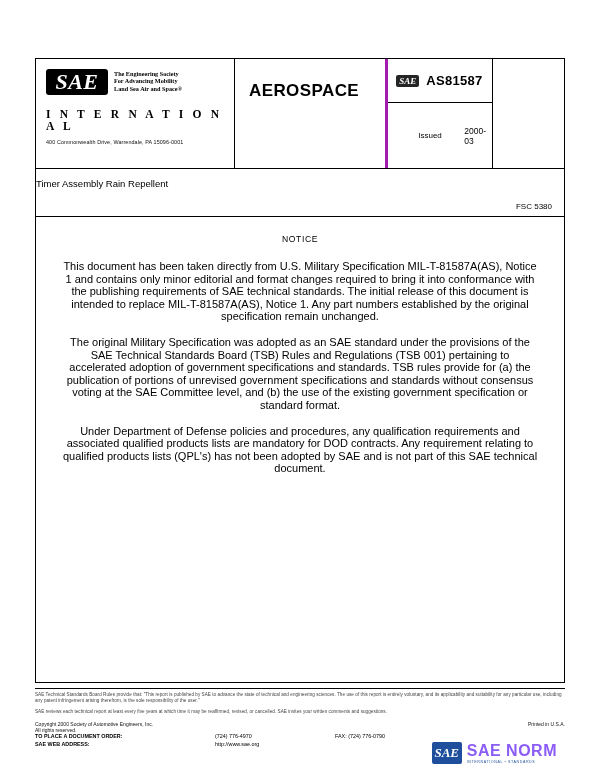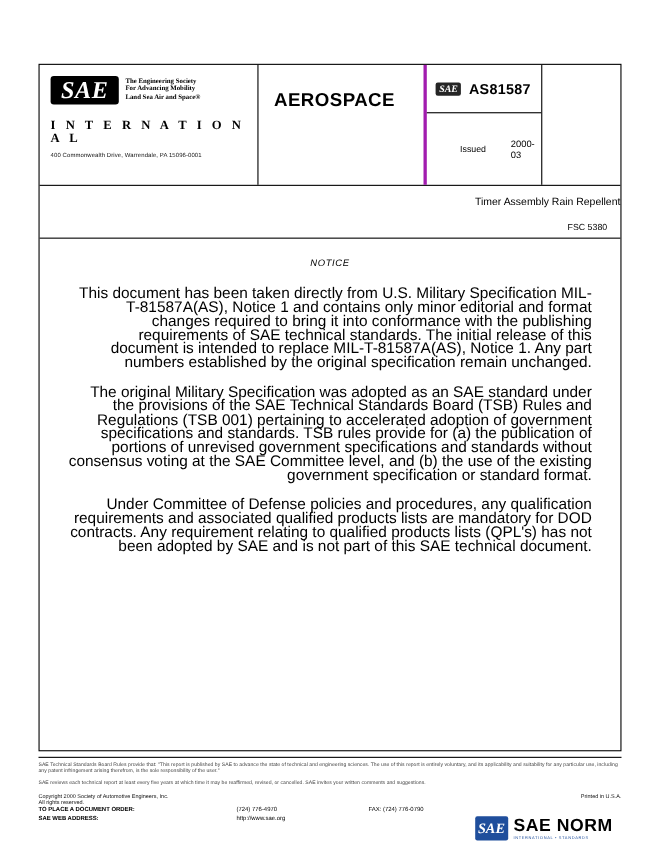--- a/index.html
+++ b/index.html
@@ -147,48 +147,47 @@
   }
 
   
   .subject {
     height: 48px;
     border-bottom: 1px solid #000;
     box-sizing: border-box;
     position: relative;
   }
   .subject-title {
-    text-align: right;
+    text-align: left;
     font-size: 9.5px;
     padding-top: 9px;
   }
   .fsc {
     position: absolute;
     right: 12px;
     bottom: 5px;
     font-size: 8px;
   }
 
   
   .body {
     padding: 17px 26px 0 26px;
     box-sizing: border-box;
   }
   .notice-head {
     text-align: center;
     font-size: 8.6px;
     letter-spacing: 0.6px;
     margin-bottom: 16px;
-    font-style: italic;
   }
   .para {
-    font-size: 14px;
+    font-size: 11px;
     line-height: 12.6px;
     margin-bottom: 13px;
-    text-align: right;
+    text-align: center;
   }
 
   
   .footer {
     position: absolute;
     left: 35px;
     top: 688px;
     width: 530px;
     font-size: 4.6px;
     line-height: 6.2px;
@@ -251,21 +250,21 @@
     font-weight: bold;
     font-size: 13px;
     line-height: 22px;
     text-align: center;
     border-radius: 2px;
     margin-right: 5px;
   }
   .wm-text {
     font-size: 16px;
     font-weight: bold;
-    color: #000000;
+    color: #8b5cf6;
     letter-spacing: 0.5px;
     line-height: 16px;
   }
   .wm-sub {
     font-size: 3.6px;
     color: #1f4e9c;
     letter-spacing: 0.6px;
     margin-top: 1px;
   }
 </style>
@@ -313,21 +312,21 @@
 
     <div class="subject">
       <div class="subject-title">Timer Assembly Rain Repellent</div>
       <div class="fsc">FSC 5380</div>
     </div>
 
     <div class="body">
       <div class="notice-head">NOTICE</div>
       <p class="para">This document has been taken directly from U.S. Military Specification MIL-T-81587A(AS), Notice 1 and contains only minor editorial and format changes required to bring it into conformance with the publishing requirements of SAE technical standards.  The initial release of this document is intended to replace MIL-T-81587A(AS), Notice 1.  Any part numbers established by the original specification remain unchanged.</p>
       <p class="para">The original Military Specification was adopted as an SAE standard under the provisions of the SAE Technical Standards Board (TSB) Rules and Regulations (TSB 001) pertaining to accelerated adoption of government specifications and standards.  TSB rules provide for (a) the publication of portions of unrevised government specifications and standards without consensus voting at the SAE Committee level, and (b) the use of the existing government specification or standard format.</p>
-      <p class="para">Under Committee of Defense policies and procedures, any qualification requirements and associated qualified products lists are mandatory for DOD contracts.  Any requirement relating to qualified products lists (QPL's) has not been adopted by SAE and is not part of this SAE technical document.</p>
+      <p class="para">Under Department of Defense policies and procedures, any qualification requirements and associated qualified products lists are mandatory for DOD contracts.  Any requirement relating to qualified products lists (QPL's) has not been adopted by SAE and is not part of this SAE technical document.</p>
     </div>
 
   </div>
 
   <div class="footer">
     <div class="rule"></div>
     <div class="fine">SAE Technical Standards Board Rules provide that: "This report is published by SAE to advance the state of technical and engineering sciences.  The use of this report is entirely voluntary, and its applicability and suitability for any particular use, including any patent infringement arising therefrom, is the sole responsibility of the user."</div>
     <div class="fine fine2">SAE reviews each technical report at least every five years at which time it may be reaffirmed, revised, or cancelled.  SAE invites your written comments and suggestions.</div>
     <div class="copy">
       <span class="printed">Printed in U.S.A.</span>

